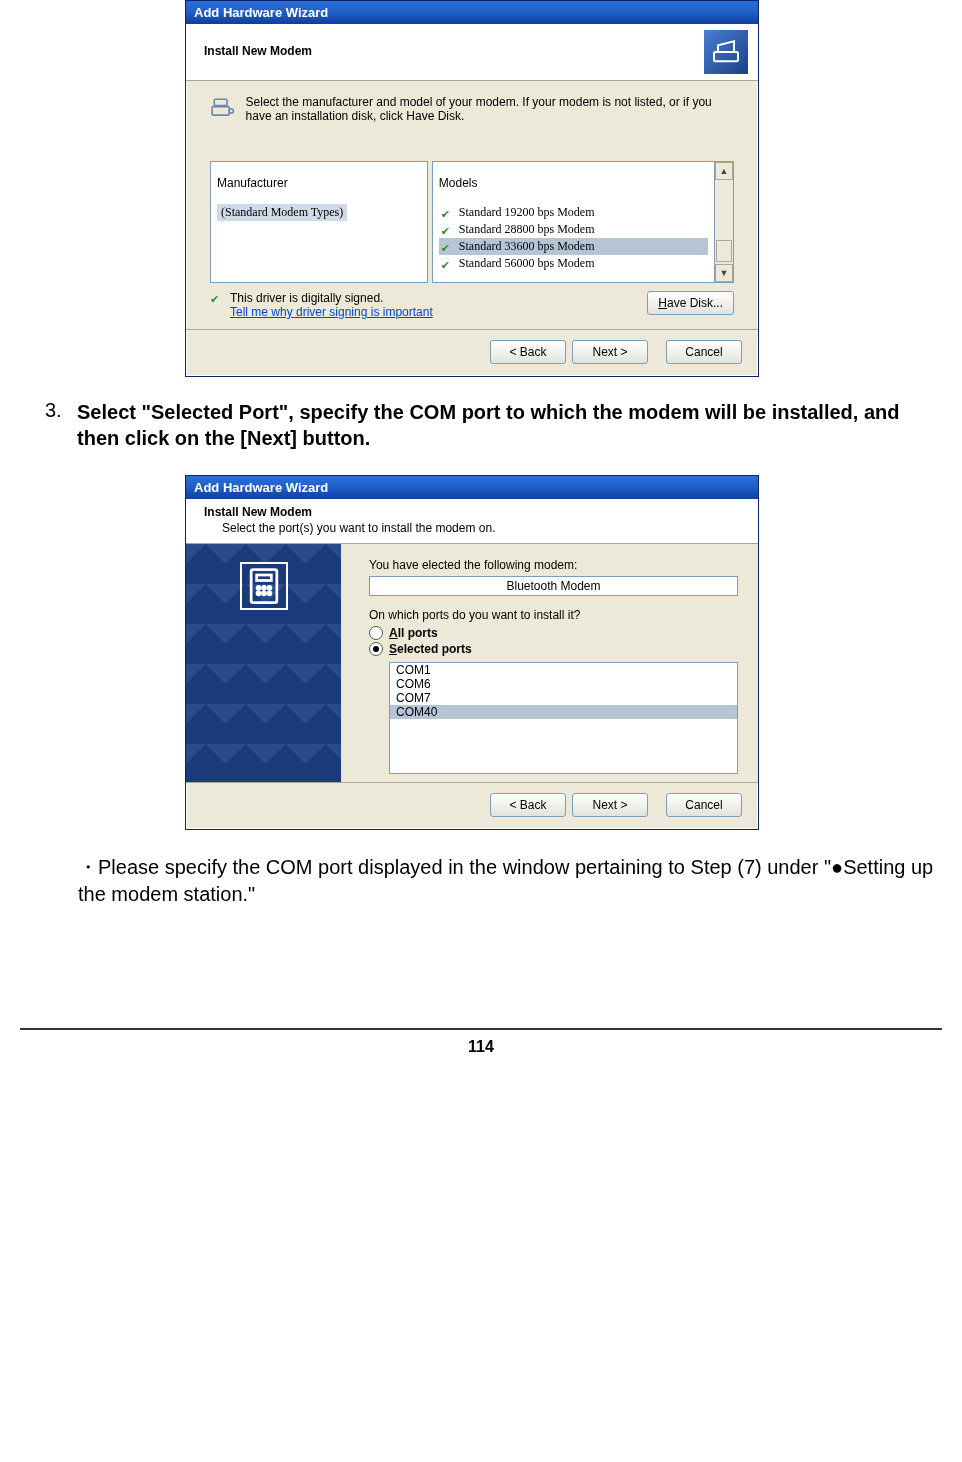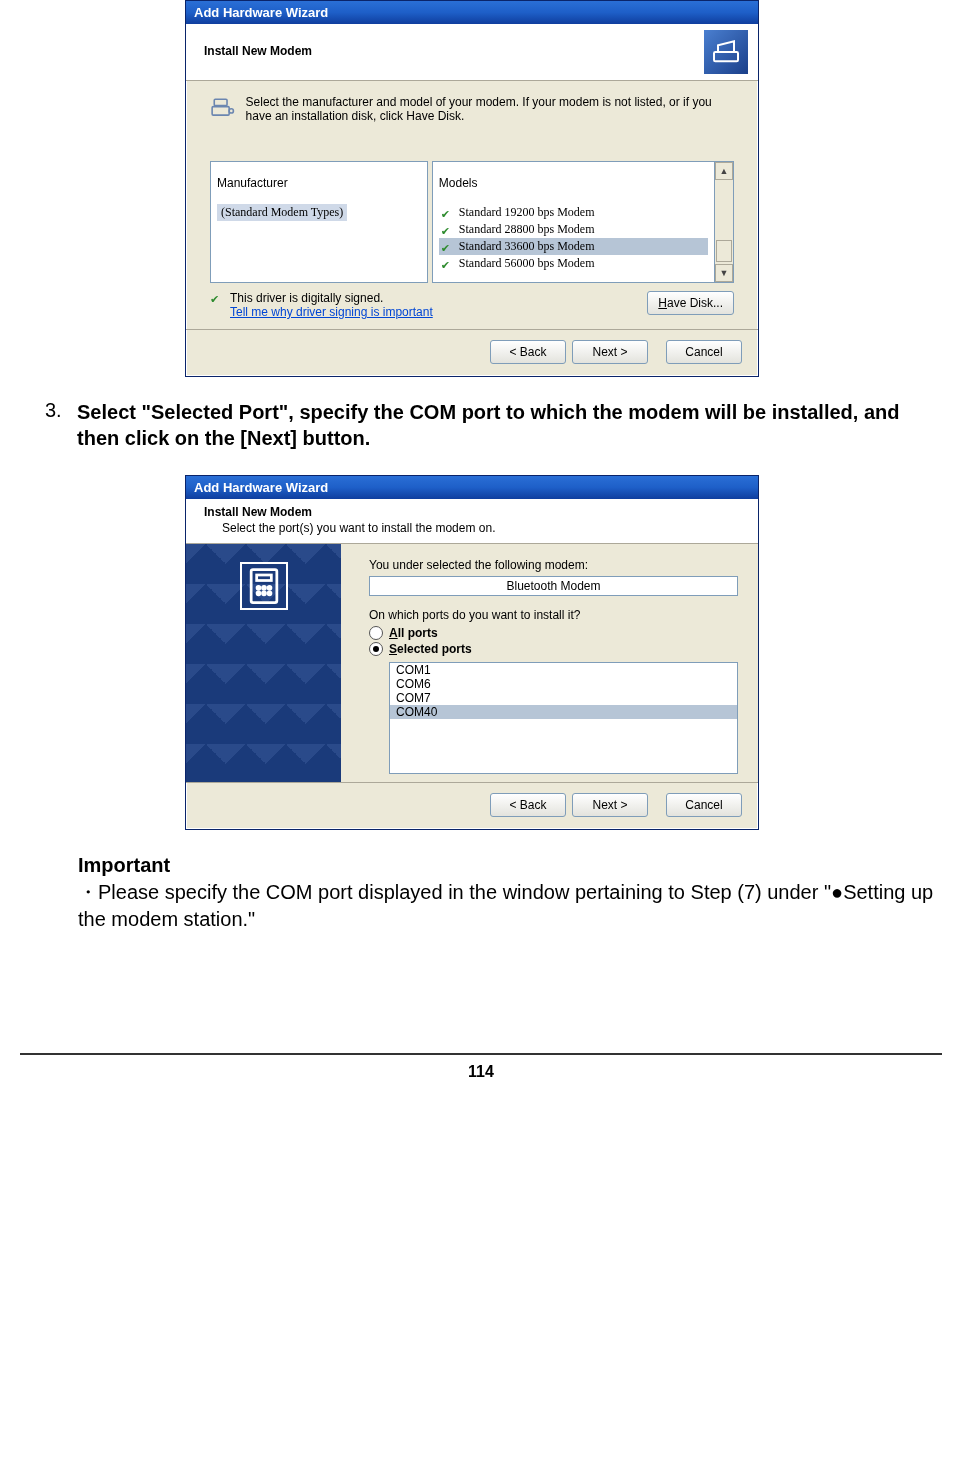--- a/index.html
+++ b/index.html
@@ -393,21 +393,21 @@
               <circle cx="9" cy="13" r="0.8" fill="#fff"></circle>
               <circle cx="12" cy="13" r="0.8" fill="#fff"></circle>
               <circle cx="15" cy="13" r="0.8" fill="#fff"></circle>
               <circle cx="9" cy="16" r="0.8" fill="#fff"></circle>
               <circle cx="12" cy="16" r="0.8" fill="#fff"></circle>
               <circle cx="15" cy="16" r="0.8" fill="#fff"></circle>
             </svg>
         </div>
       </div>
       <div class="right-panel">
-        <div style="font-size:12px;">You under selected the following modem:</div>
+        <div style="font-size:12px;">You have elected the following modem:</div>
         <div class="sel-modem-field">Bluetooth Modem</div>
         <div style="font-size:12px; margin-bottom:4px;">On which ports do you want to install it?</div>
         <div class="radio-row">
           <span class="radio"></span>
           <span><u class="hotkey">A</u>ll ports</span>
 
         </div>
         <div class="radio-row">
           <span class="radio sel"></span>
           <span><u class="hotkey">S</u>elected ports</span>
@@ -423,21 +423,20 @@
     </div>
     <div class="btn-row">
       <button class="xp-btn">&lt; Back</button>
       <button class="xp-btn">Next &gt;</button>
       <span class="spacer"></span>
       <button class="xp-btn">Cancel</button>
     </div>
   </div>
 
   <div class="important">
-    <div class="important-label">Important</div>
     <div class="important-body">・Please specify the COM port displayed in the window pertaining to Step (7) under "●Setting up the modem station."</div>
   </div>
 
   <div class="page-footer">
     <span>114</span>
   </div>
 
 </div>
 
 </body></html>

